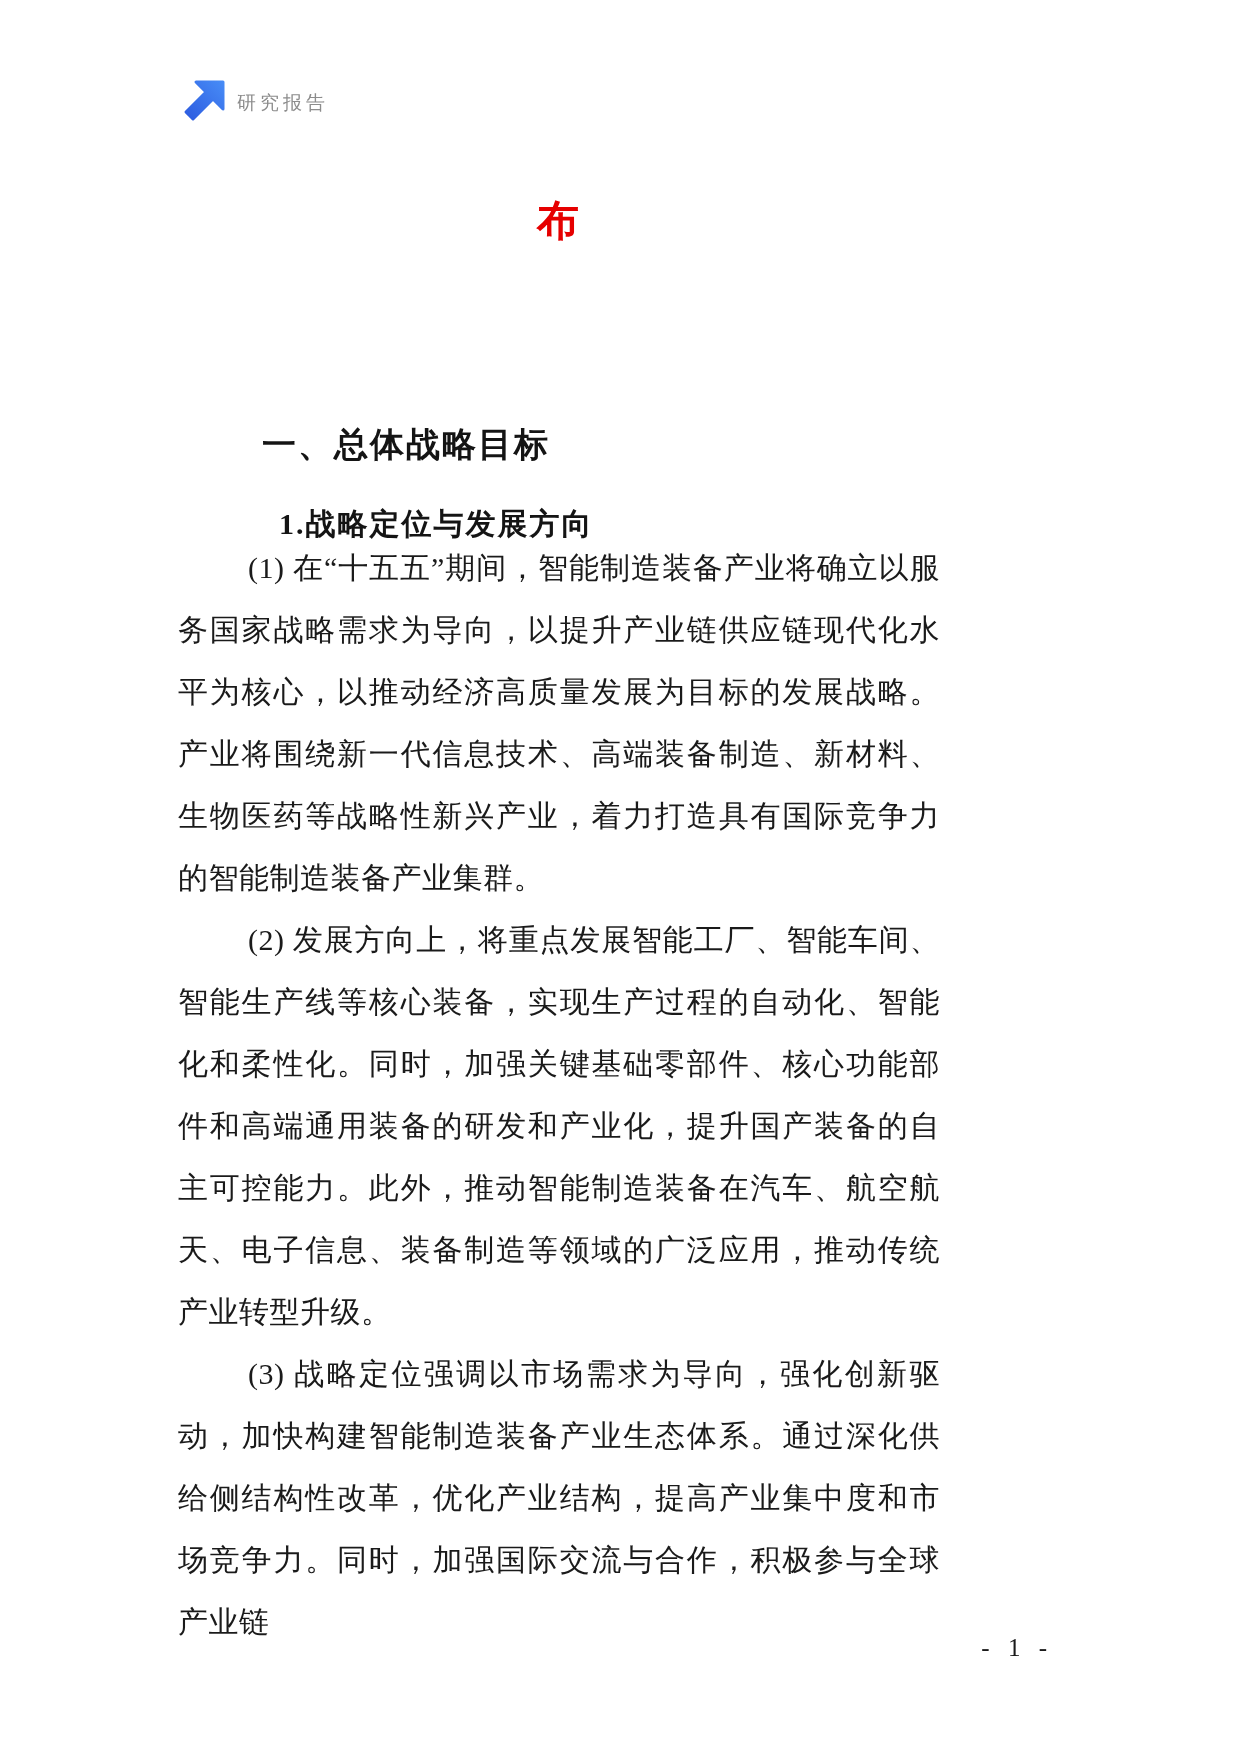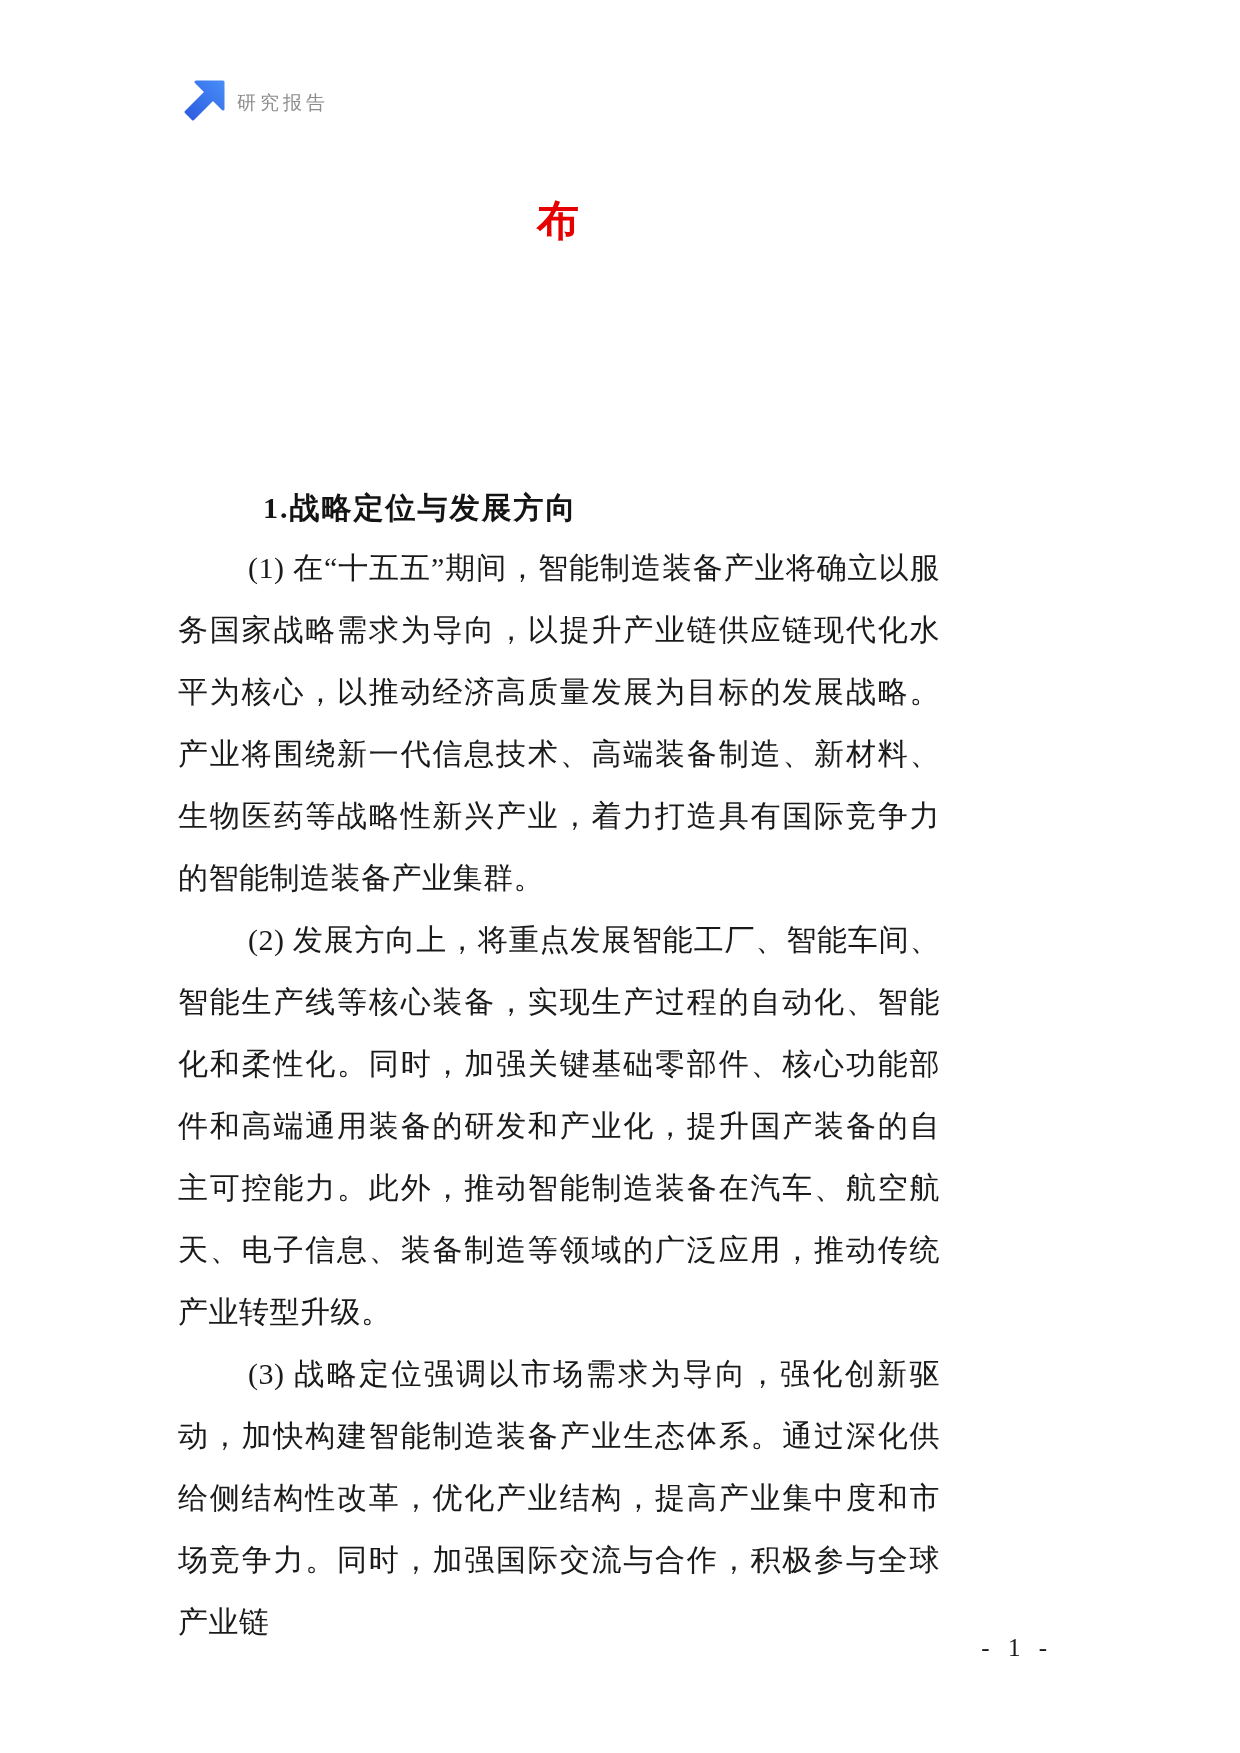--- a/index.html
+++ b/index.html
@@ -56,21 +56,21 @@
     font-size: 34px;
     font-weight: bold;
     color: #141414;
     letter-spacing: 2px;
   }
   .sub-heading {
     position: absolute;
     left: 178px;
     top: 488px;
     width: 762px;
-    margin: 0;
+    margin: 16px;
     padding-left: 85px;
     font-family: "Liberation Serif", "DejaVu Serif", serif;
     font-size: 30px;
     font-weight: 600;
     color: #141414;
     letter-spacing: 2px;
   }
 
   
   .body-text {
@@ -117,20 +117,21 @@
         <path d="M15 2 H42 V29 L32 19 L12 39 L5 32 L25 12 Z" fill="url(#logoGrad)" stroke="url(#logoGrad)" stroke-width="3" stroke-linejoin="round"></path>
       </svg>
     </span>
     <span class="brand-label">研究报告</span>
   </div>
 
   <div class="doc-title">
     <div>布</div>
   </div>
 
+  <h1 class="section-heading">一、总体战略目标</h1>
 
   <h2 class="sub-heading">1.战略定位与发展方向</h2>
 
   <div class="body-text">
     <p>(1) 在“十五五”期间，智能制造装备产业将确立以服务国家战略需求为导向，以提升产业链供应链现代化水平为核心，以推动经济高质量发展为目标的发展战略。产业将围绕新一代信息技术、高端装备制造、新材料、生物医药等战略性新兴产业，着力打造具有国际竞争力的智能制造装备产业集群。</p>
     <p>(2) 发展方向上，将重点发展智能工厂、智能车间、智能生产线等核心装备，实现生产过程的自动化、智能化和柔性化。同时，加强关键基础零部件、核心功能部件和高端通用装备的研发和产业化，提升国产装备的自主可控能力。此外，推动智能制造装备在汽车、航空航天、电子信息、装备制造等领域的广泛应用，推动传统产业转型升级。</p>
     <p>(3) 战略定位强调以市场需求为导向，强化创新驱动，加快构建智能制造装备产业生态体系。通过深化供给侧结构性改革，优化产业结构，提高产业集中度和市场竞争力。同时，加强国际交流与合作，积极参与全球产业链</p>
   </div>
 
   <div class="page-number">- 1 -</div>

